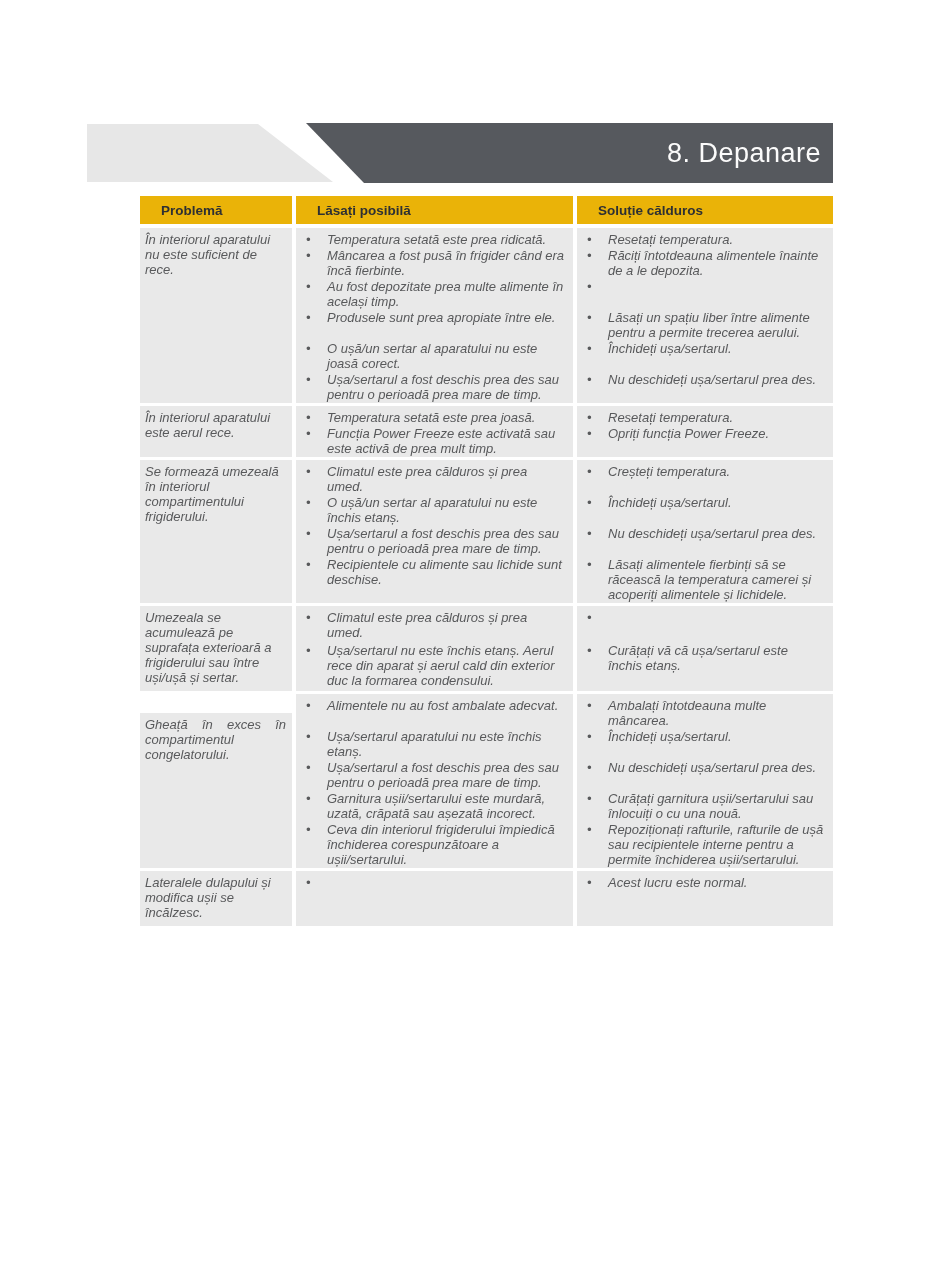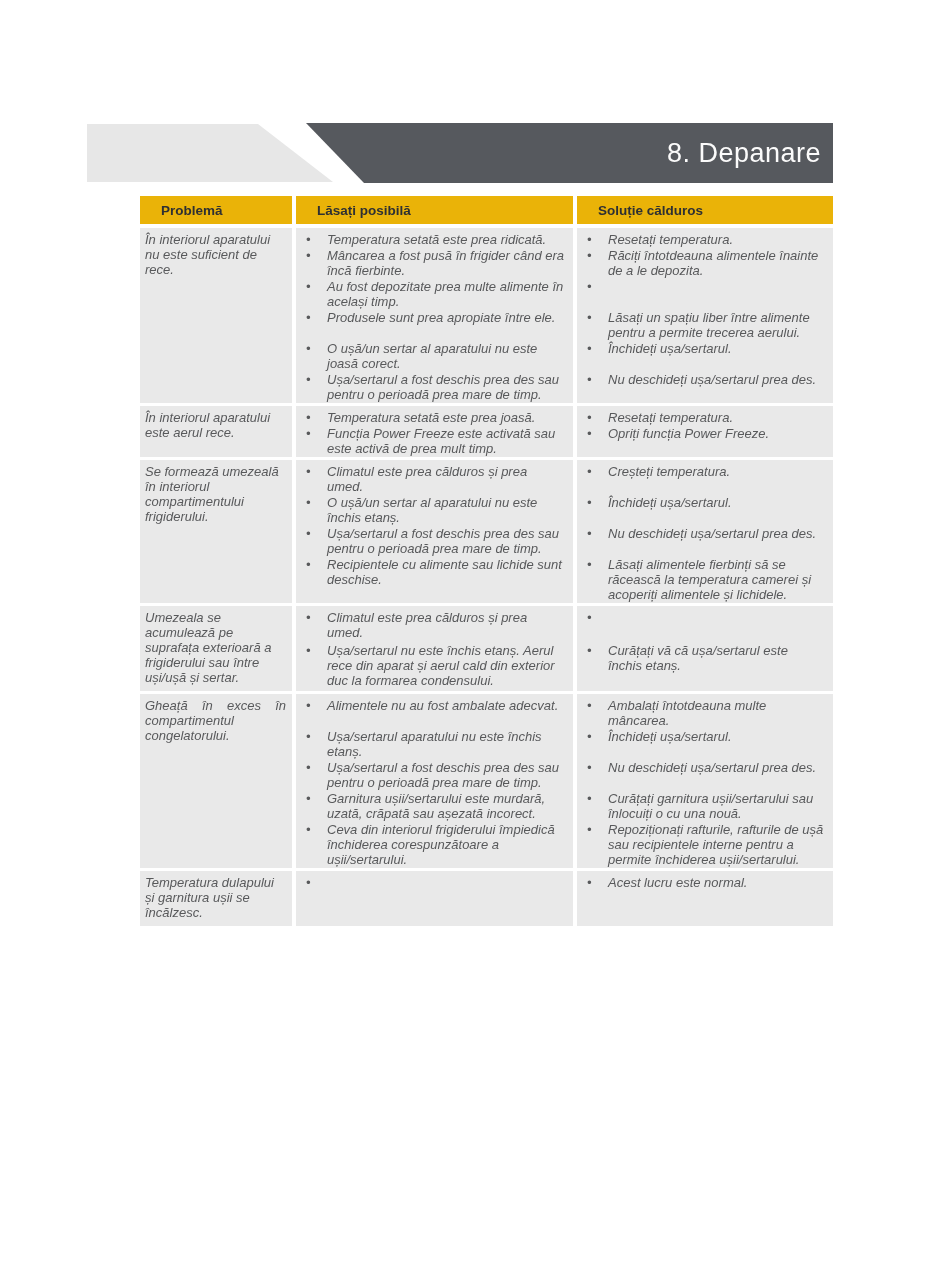--- a/index.html
+++ b/index.html
@@ -13,21 +13,21 @@
   .band-dark .title{display:block;line-height:60px;text-align:right;padding-right:12px;
              font-size:27px;font-weight:300;letter-spacing:.5px;color:#fbfbfb;}
   
   .table{position:absolute;left:140px;top:196px;width:693px;}
   .thead{display:grid;grid-template-columns:152px 277px 256px;column-gap:4px;margin-bottom:4px;}
   .hcell{background:#eab308;height:28px;display:flex;align-items:center;
          font-size:13.5px;font-weight:bold;color:#2e3033;padding-left:21px;}
   .trow{display:grid;grid-template-columns:152px 277px 256px;column-gap:4px;margin-bottom:3px;font-style:italic;}
   .pcell{grid-column:1;background:#e9e9e9;padding:4px 6px 6px 5px;
          font-size:13px;line-height:15px;color:#58595b;}
-  .pcell.justify{text-align:justify;}
+  .pcell.justify{text-align:justify;margin-top:19px;}
   .icell{background:#e9e9e9;display:grid;grid-template-columns:21px 1fr;align-items:start;
          padding:0 8px 1px 10px;font-size:13px;line-height:15px;color:#58595b;}
   .icell.c{grid-column:2;}
   .icell.s{grid-column:3;}
   .icell.first{padding-top:4px;}
   .bullet{font-size:13px;line-height:15px;color:#58595b;}
   
   .corner{position:absolute;left:794px;top:1097px;width:68px;height:93px;background:#e7e7e7;
           clip-path:polygon(100% 0,100% 100%,17% 100%,0 86%);}
 </style>
@@ -213,21 +213,21 @@
           <span class="bullet">•</span>
           <span>Ceva din interiorul frigiderului împiedică închiderea corespunzătoare a ușii/sertarului.</span>
         </div>
       <div class="icell s" style="grid-row:5">
           <span class="bullet">•</span>
           <span>Repoziționați rafturile, rafturile de ușă sau recipientele interne pentru a permite închiderea ușii/sertarului.</span>
         </div>
     </div>
 
     <div class="trow">
-      <div class="pcell" style="grid-row:1">Temperatura dulapului și garnitura ușii se încălzesc.</div>
+      <div class="pcell" style="grid-row:1">Lateralele dulapului și modifica ușii se încălzesc.</div>
       <div class="icell c first" style="grid-row:1">
           <span class="bullet">•</span>
           <span></span>
         </div>
       <div class="icell s first" style="grid-row:1">
           <span class="bullet">•</span>
           <span>Acest lucru este normal.</span>
         </div>
     </div>
 

